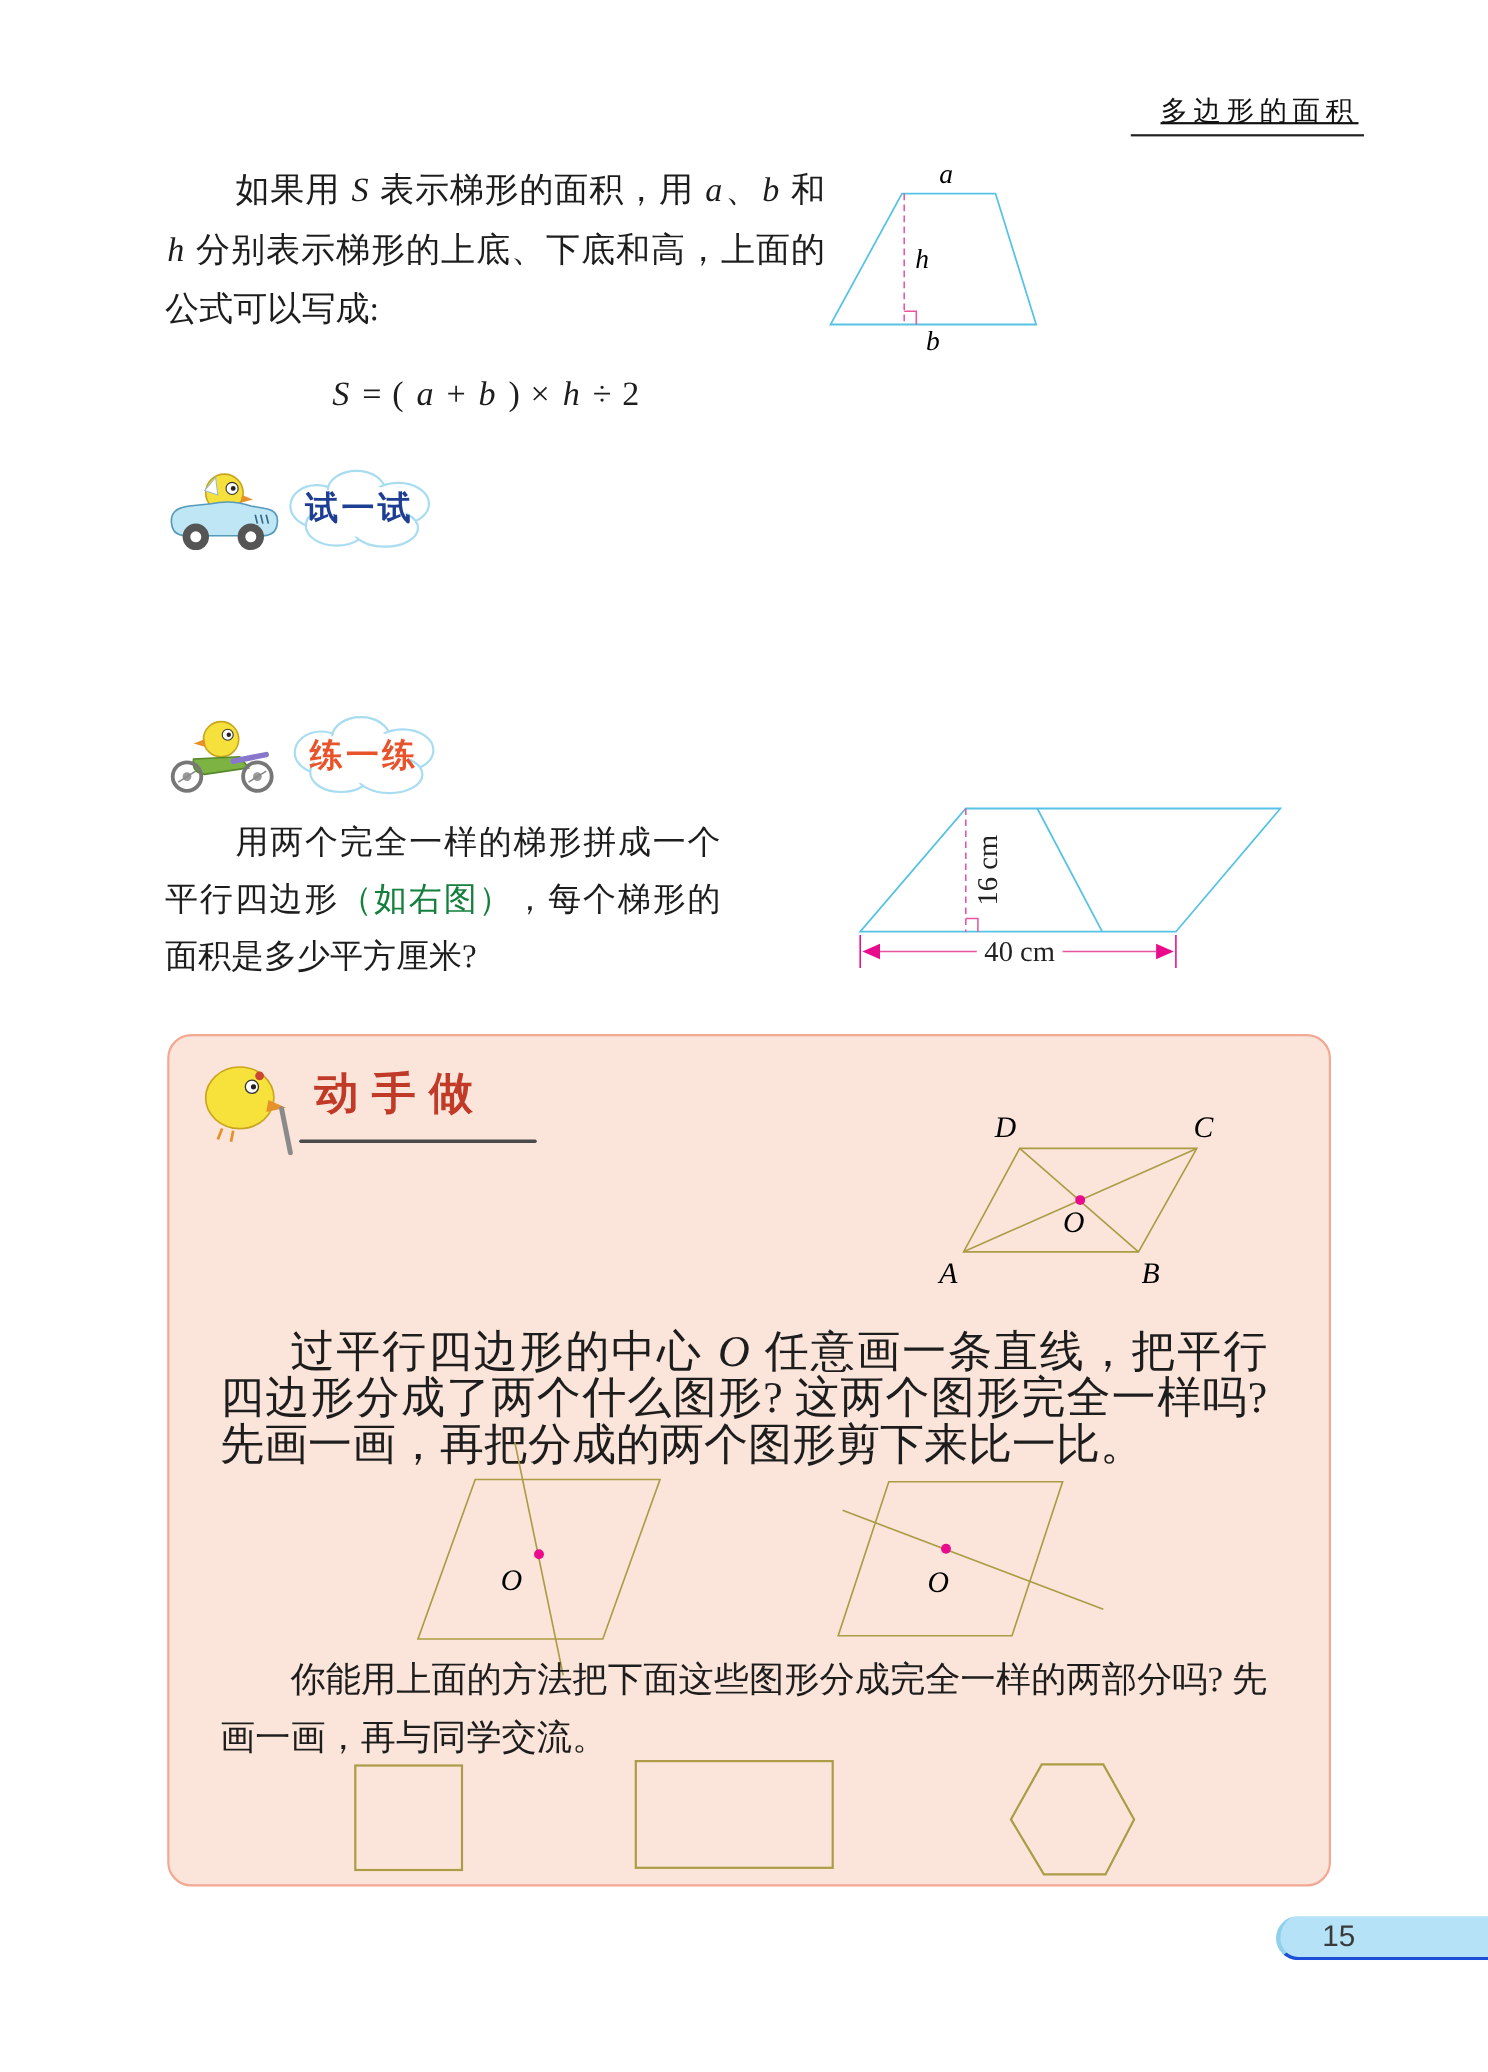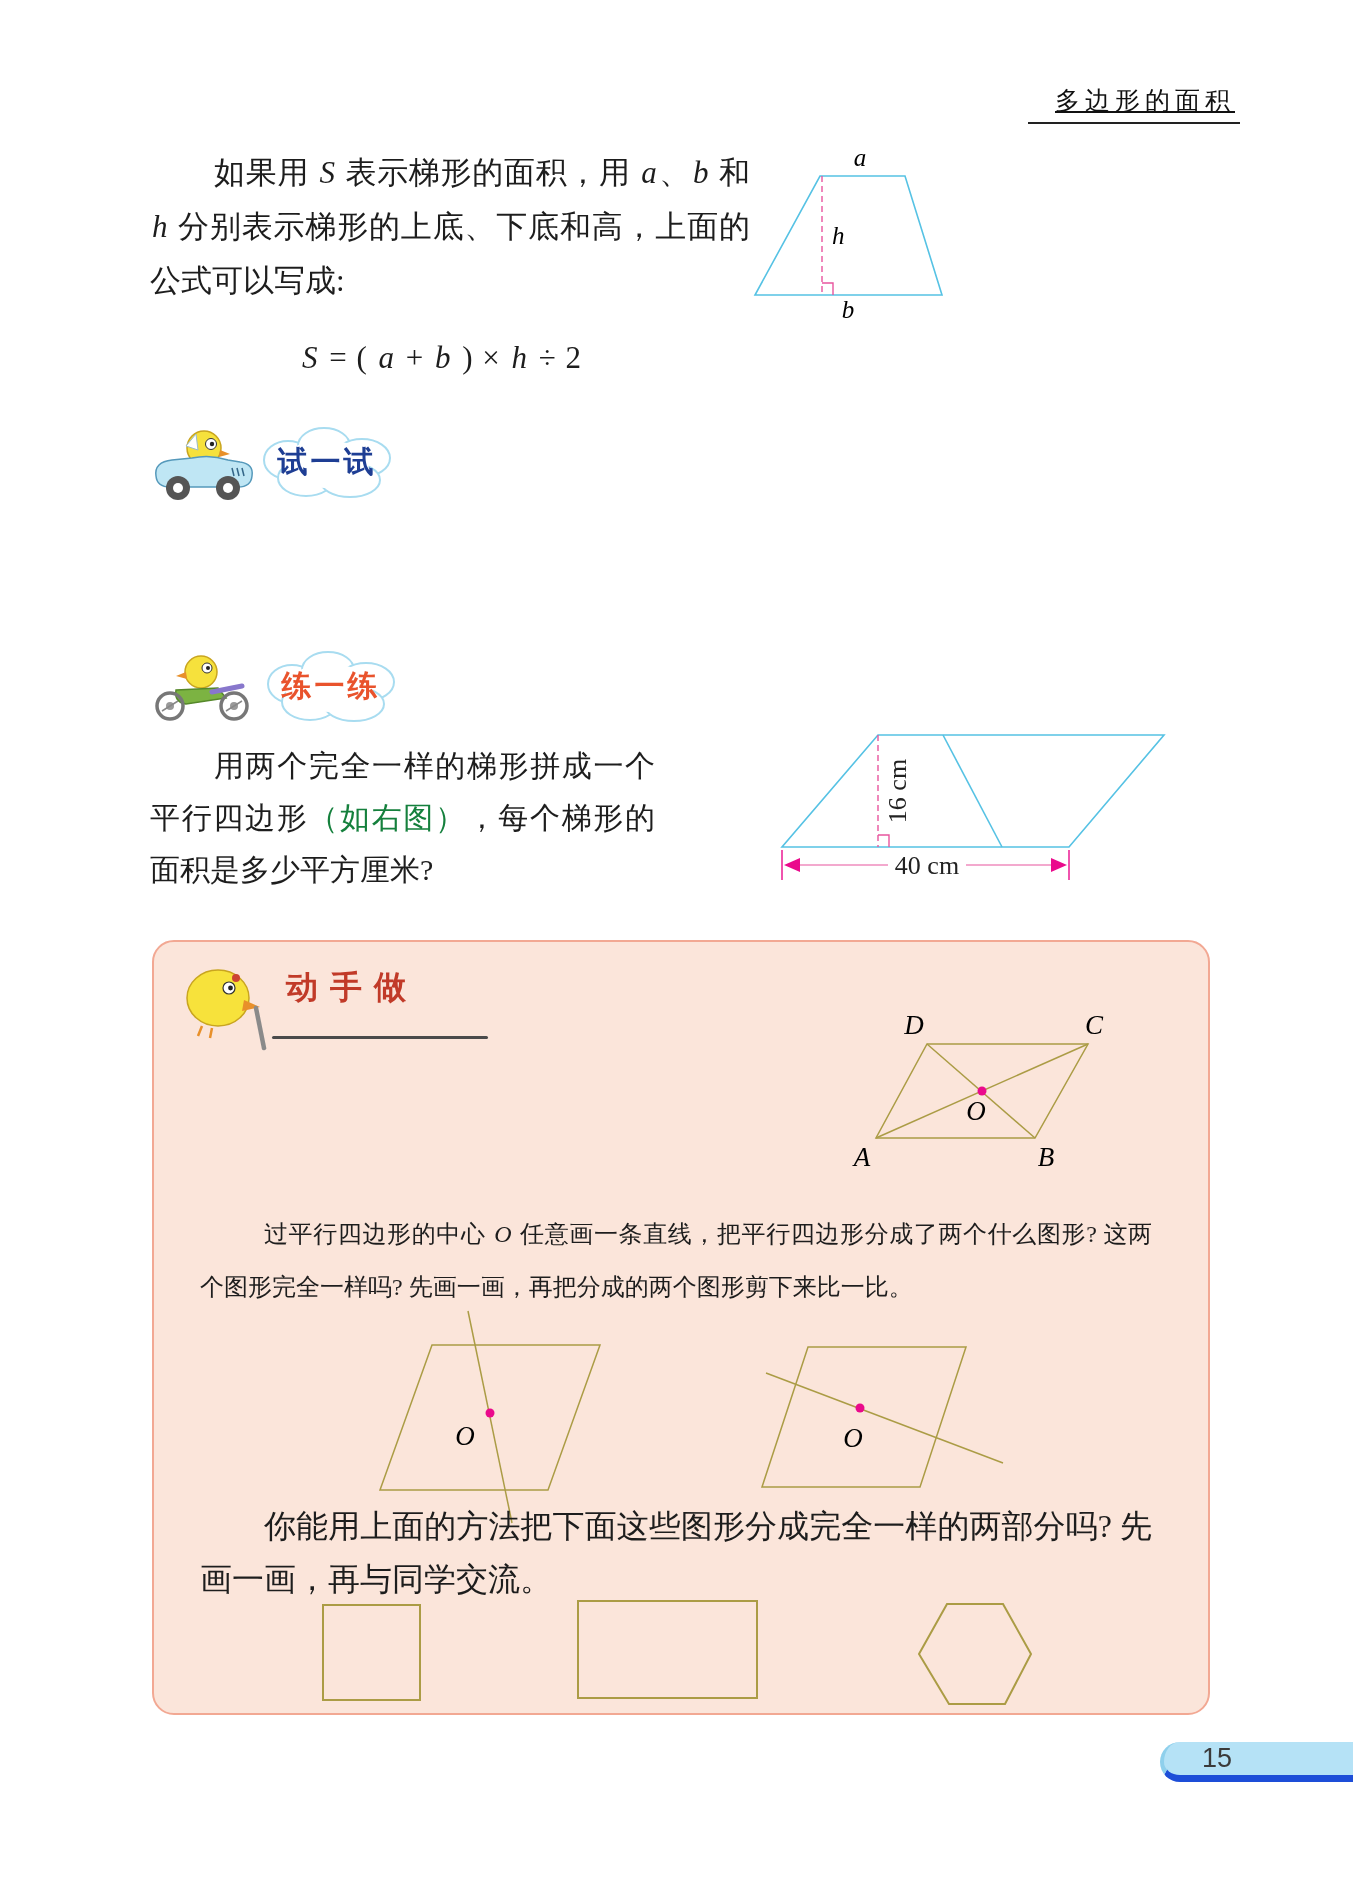--- a/index.html
+++ b/index.html
@@ -25,33 +25,33 @@
       display:flex;align-items:center;justify-content:center;
       font-family:"Liberation Sans","DejaVu Sans",sans-serif;
       font-weight:bold;font-size:30px;letter-spacing:3px;}
   #try-badge{top:420px;left:258px;width:138px;}
   #try-badge .lbl{color:#1e3e94;}
   #practice-badge{top:644px;left:262px;width:138px;}
   #practice-badge .lbl{color:#e9532c;}
   
   #handson-box{top:940px;left:152px;width:1058px;height:775px;background:#fbe5da;
       border:2px solid #f2a893;border-radius:22px;box-sizing:border-box;}
-  #handson-title{top:966px;left:286px;font-size:32px;font-weight:bold;color:#c13a28;
+  #handson-title{top:966px;left:286px;font-size:40px;font-weight:bold;color:#c13a28;
       letter-spacing:12px;font-family:"Liberation Sans","DejaVu Sans",sans-serif;}
   #handson-underline{top:1036px;left:272px;width:216px;height:3px;background:#4a4a4a;border-radius:2px;}
   #hs-p1{top:1046px;left:200px;width:590px;line-height:53px;}
-  #hs-p2{top:1208px;left:200px;width:952px;font-size:24px;line-height:53px;}
+  #hs-p2{top:1208px;left:200px;width:952px;font-size:40px;line-height:42px;}
   #hs-p3{top:1500px;left:200px;width:952px;font-size:32px;line-height:53px;}
   
   .oshape{border:2px solid #ab9c45;box-sizing:border-box;background:transparent;}
   #shape-rect1{top:1604px;left:322px;width:99px;height:97px;}
   #shape-rect2{top:1600px;left:577px;width:181px;height:99px;}
   
   #page-pill{top:1742px;left:1160px;width:193px;height:40px;background:#b5e2f6;
-      border-radius:20px 0 0 20px;border-left:4px solid #8fd0ec;border-bottom:7px solid #1d4ed8;
+      border-radius:20px 0 0 20px;border-left:4px solid #8fd0ec;border-bottom:3px solid #1d4ed8;
       box-sizing:border-box;display:flex;align-items:center;}
   #page-pill span{font-family:"Liberation Sans","DejaVu Sans",sans-serif;
       font-size:27px;color:#3a3a3a;margin-left:38px;}
   svg text{font-family:"Liberation Serif","DejaVu Serif",serif;}
 </style>
 </head>
 <body>
 
 <div id="page">
 

